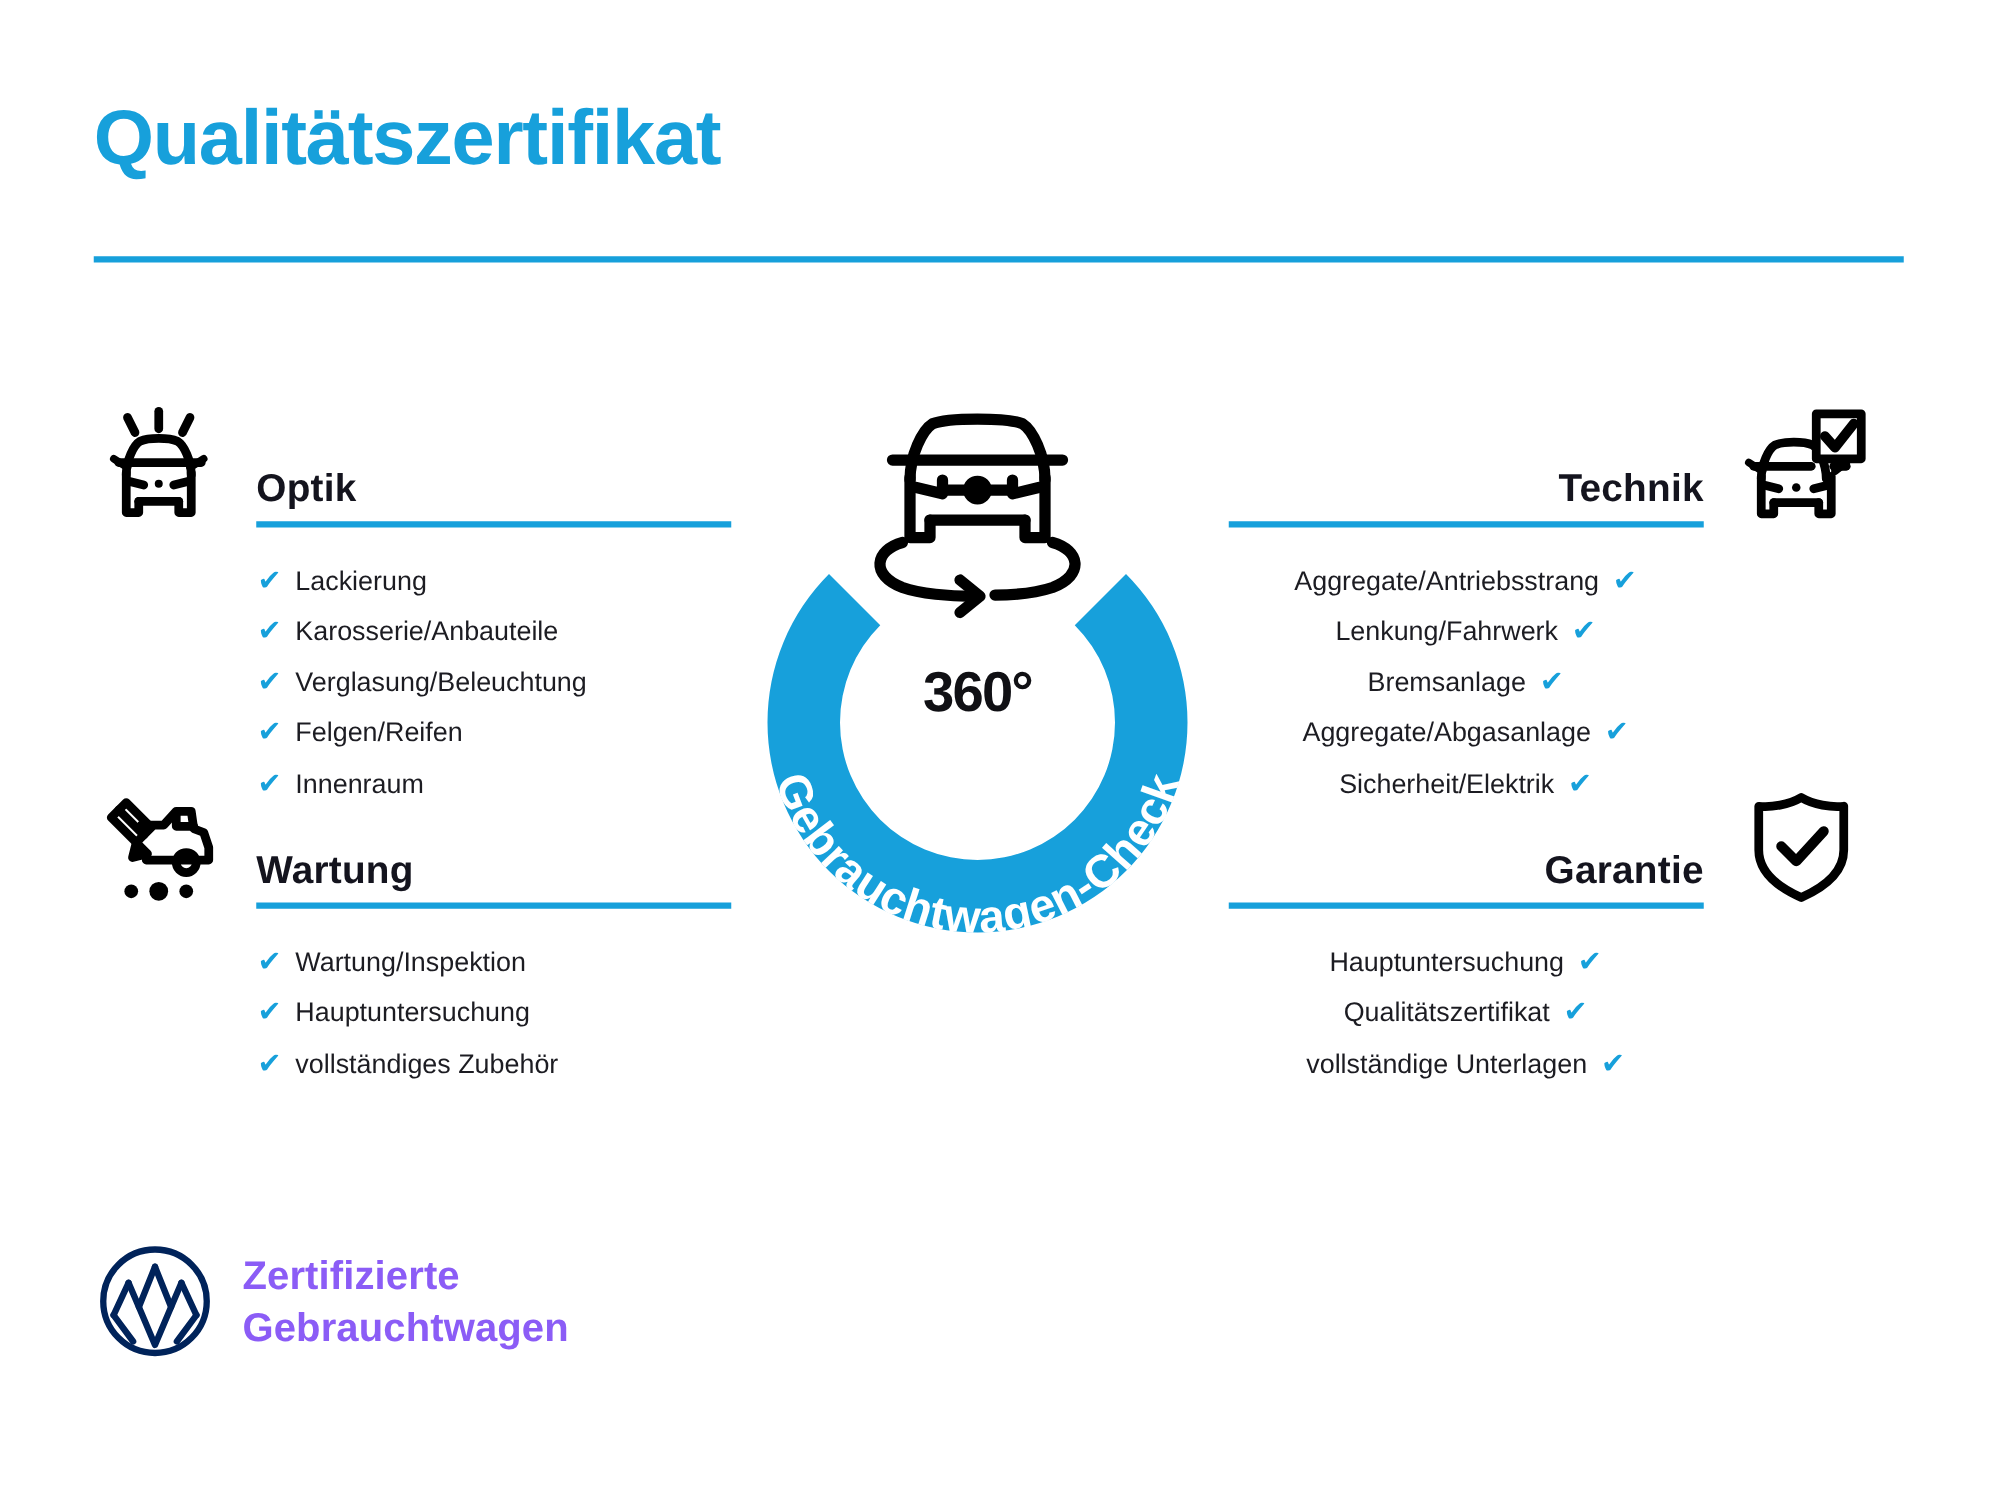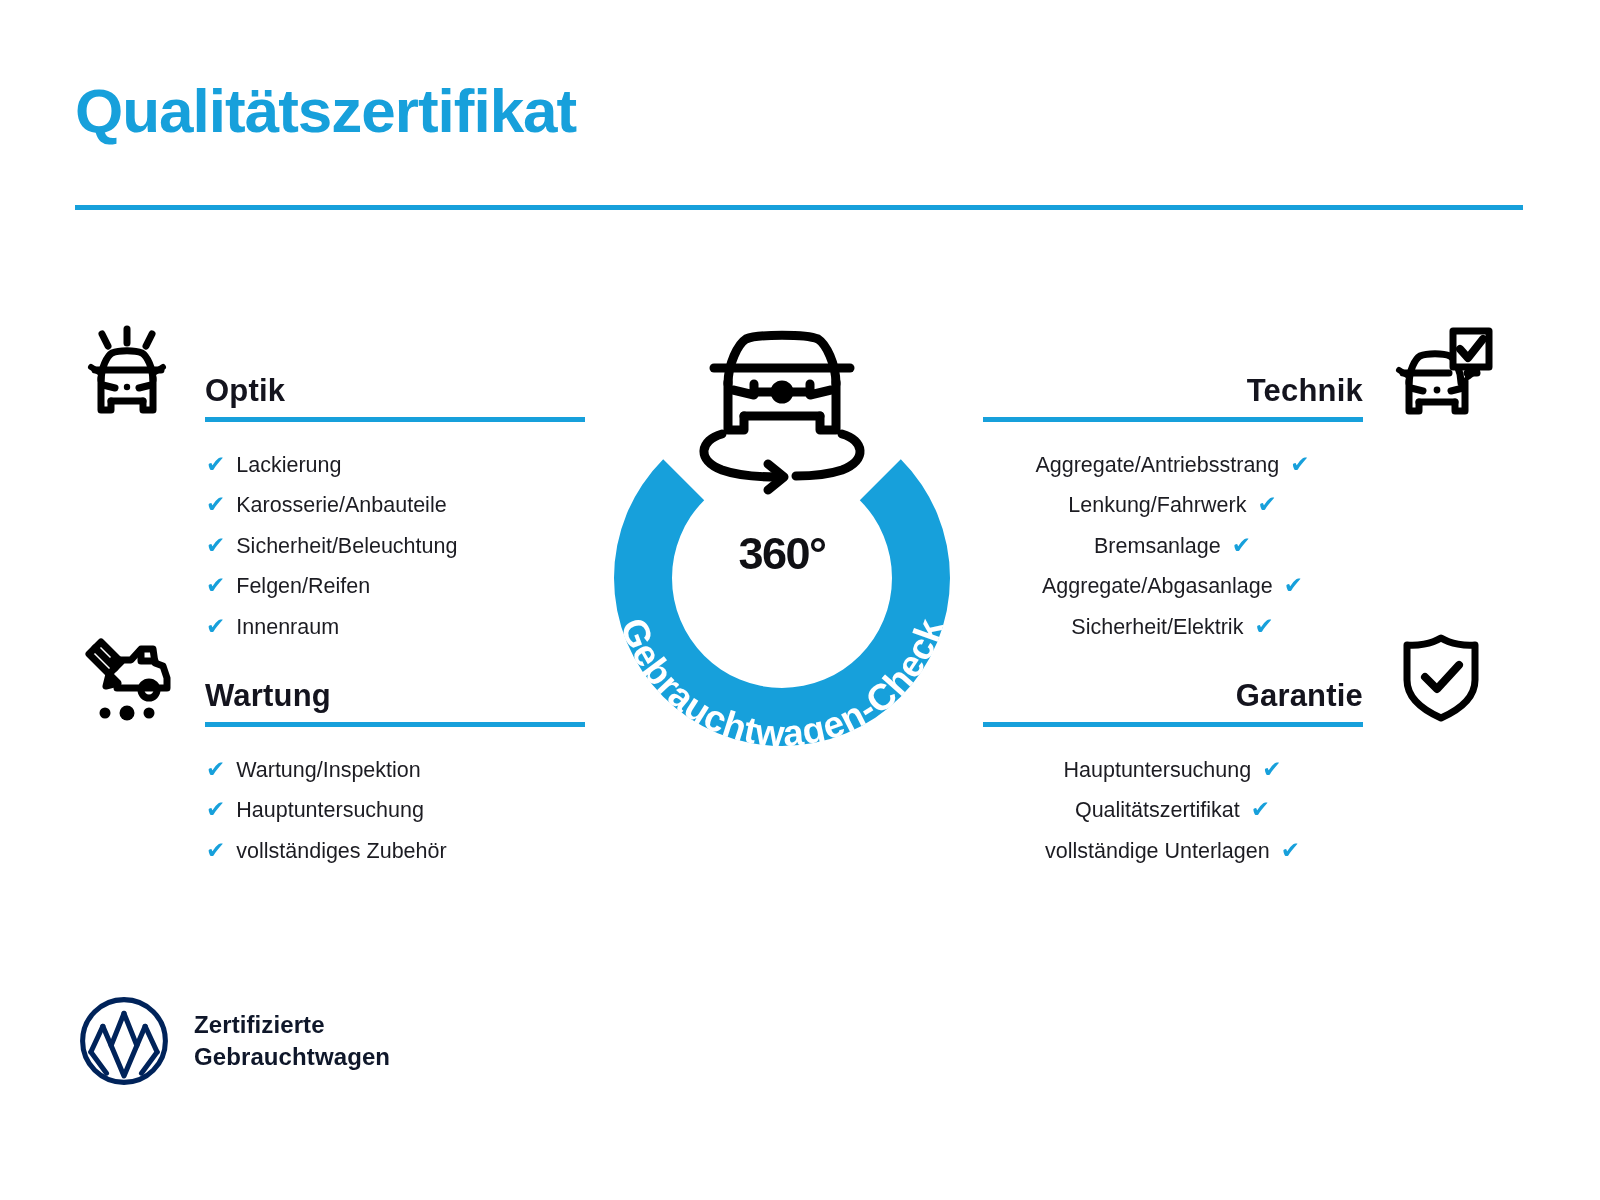--- a/index.html
+++ b/index.html
@@ -147,23 +147,23 @@
     top: 995px;
     display: flex;
     align-items: center;
     gap: 24px;
   }
 
   .vw-logo { width: 92px; height: 92px; }
   .vw-logo svg { width: 100%; height: 100%; display: block; }
 
   .footer-text {
-    font-size: 24px;
-    font-weight: 700;
-    color: #0f172a;
+    font-size: 32px;
+    font-weight: 700;
+    color: #8b5cf6;
     line-height: 1.32;
     letter-spacing: 0.1px;
   }
 </style>
 </head>
 <body>
 
 <div class="page">
 
   <div class="title">Qualitätszertifikat</div>
@@ -197,21 +197,21 @@
       <li>
           <span class="check">✔</span>
           <span>Lackierung</span>
         </li>
       <li>
           <span class="check">✔</span>
           <span>Karosserie/Anbauteile</span>
         </li>
       <li>
           <span class="check">✔</span>
-          <span>Sicherheit/Beleuchtung</span>
+          <span>Verglasung/Beleuchtung</span>
         </li>
       <li>
           <span class="check">✔</span>
           <span>Felgen/Reifen</span>
         </li>
       <li>
           <span class="check">✔</span>
           <span>Innenraum</span>
         </li>
     </ul>

